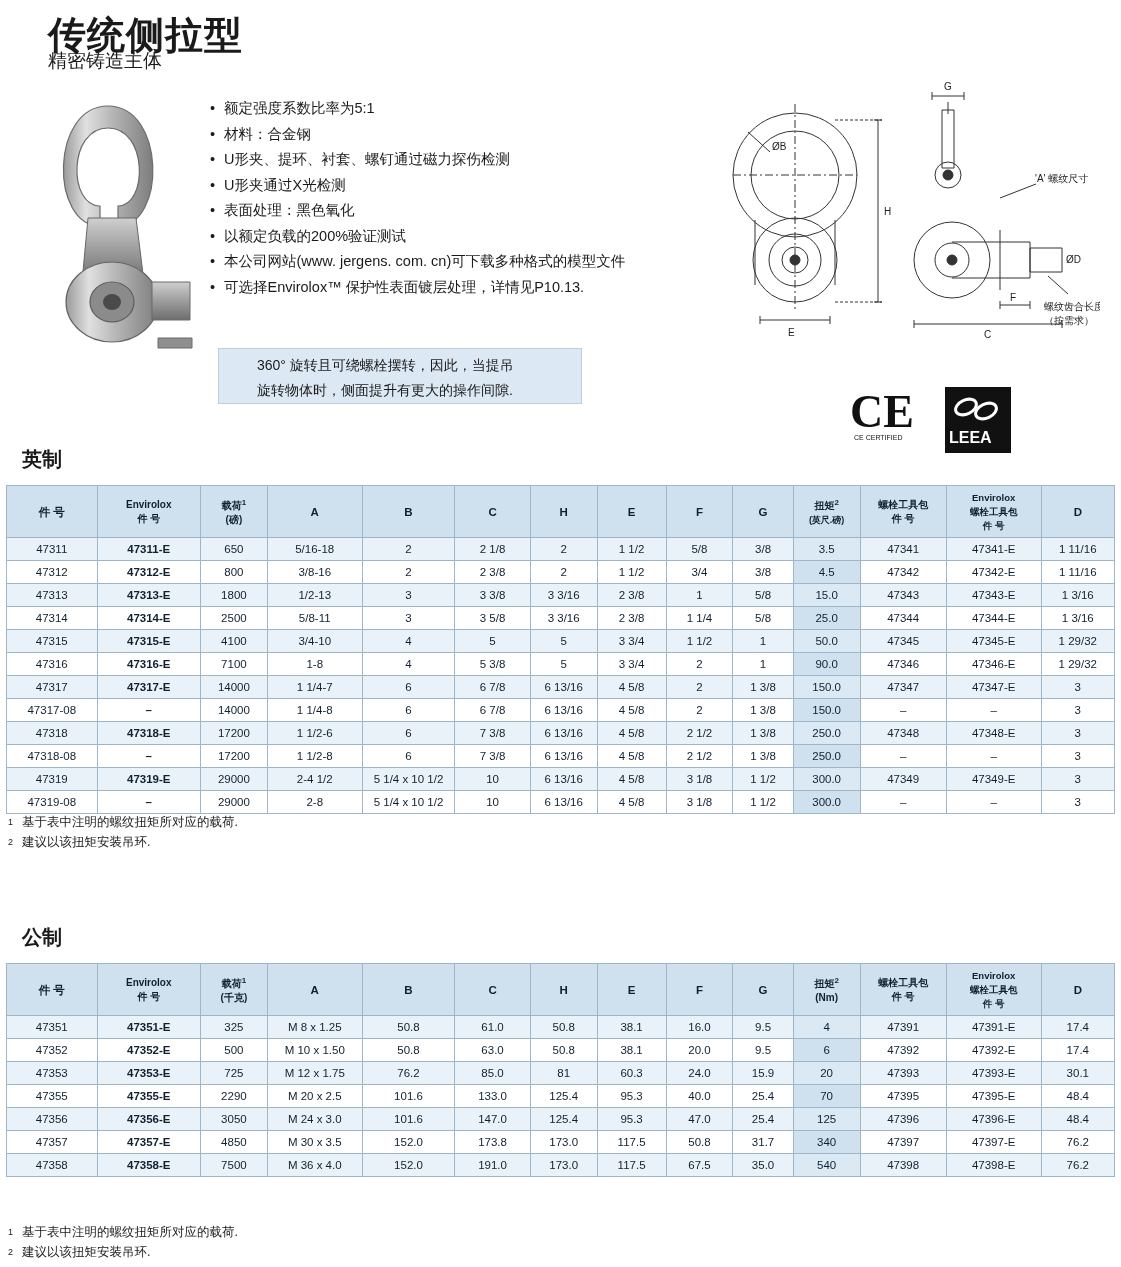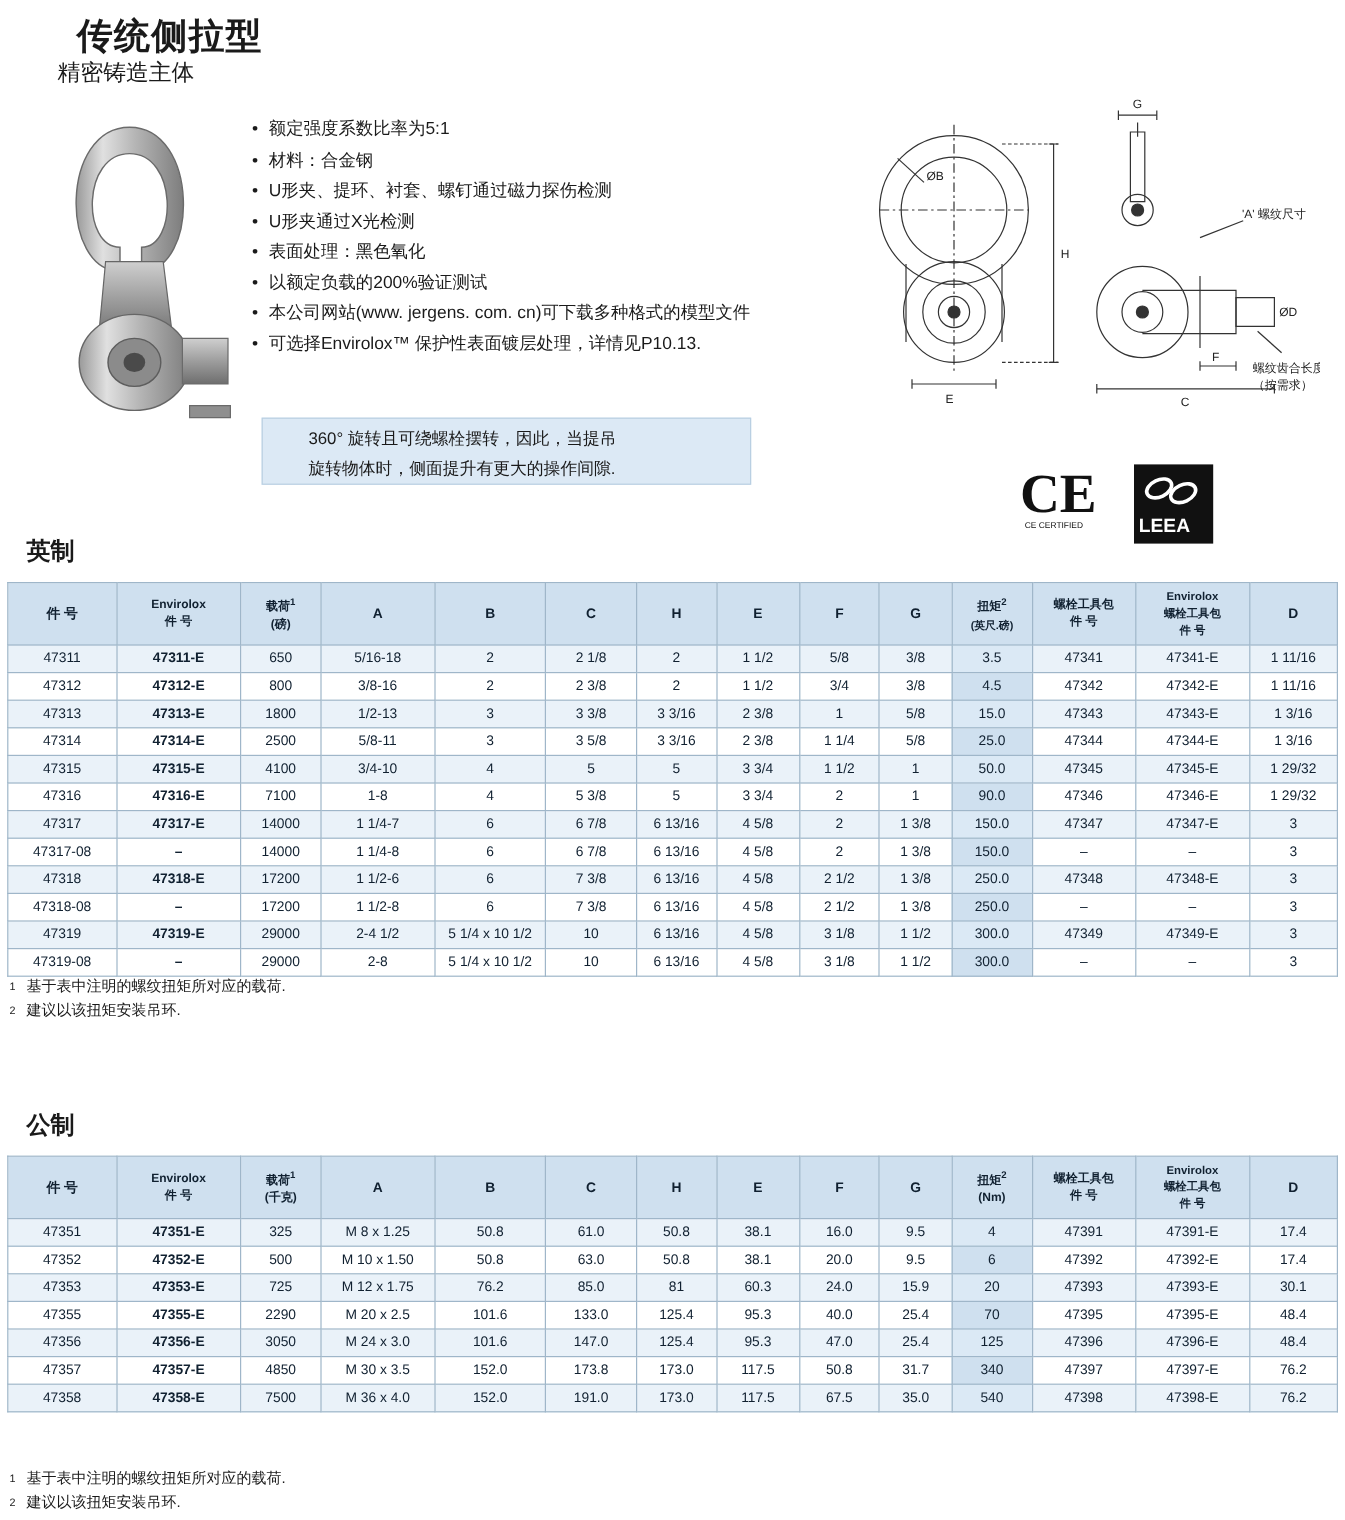--- a/index.html
+++ b/index.html
@@ -12,21 +12,21 @@
     font-family: "Liberation Sans", sans-serif;
     color: #1a1a1a;
     position: relative;
     overflow: hidden;
   }
   .page { position: relative; width: 1121px; height: 1267px; }
 
   
   .title-main {
     position: absolute; left: 48px; top: 10px;
-    font-size: 30px; font-weight: bold; letter-spacing: 1px; margin-left: 16px;
+    font-size: 38px; font-weight: bold; letter-spacing: 1px;
   }
   .title-sub {
     position: absolute; left: 48px; top: 48px;
     font-size: 19px; font-weight: normal;
   }
 
   
   .photo {
     position: absolute; left: 40px; top: 86px;
     width: 180px; height: 280px;
@@ -40,21 +40,21 @@
     line-height: 25.5px;
   }
   .bullets .bl { position: relative; padding-left: 16px; }
   .bullets .bl::before {
     content: "•"; position: absolute; left: 2px; top: 0;
   }
 
   
   .callout {
     position: absolute; left: 218px; top: 348px;
-    width: 408px; height: 56px;
+    width: 364px; height: 56px;
     background: #dce9f5;
     border: 1px solid #b9cfe2;
     font-size: 14px;
     line-height: 25px;
     padding: 4px 10px 0 38px;
   }
 
   
   .drawings {
     position: absolute; left: 700px; top: 80px;

